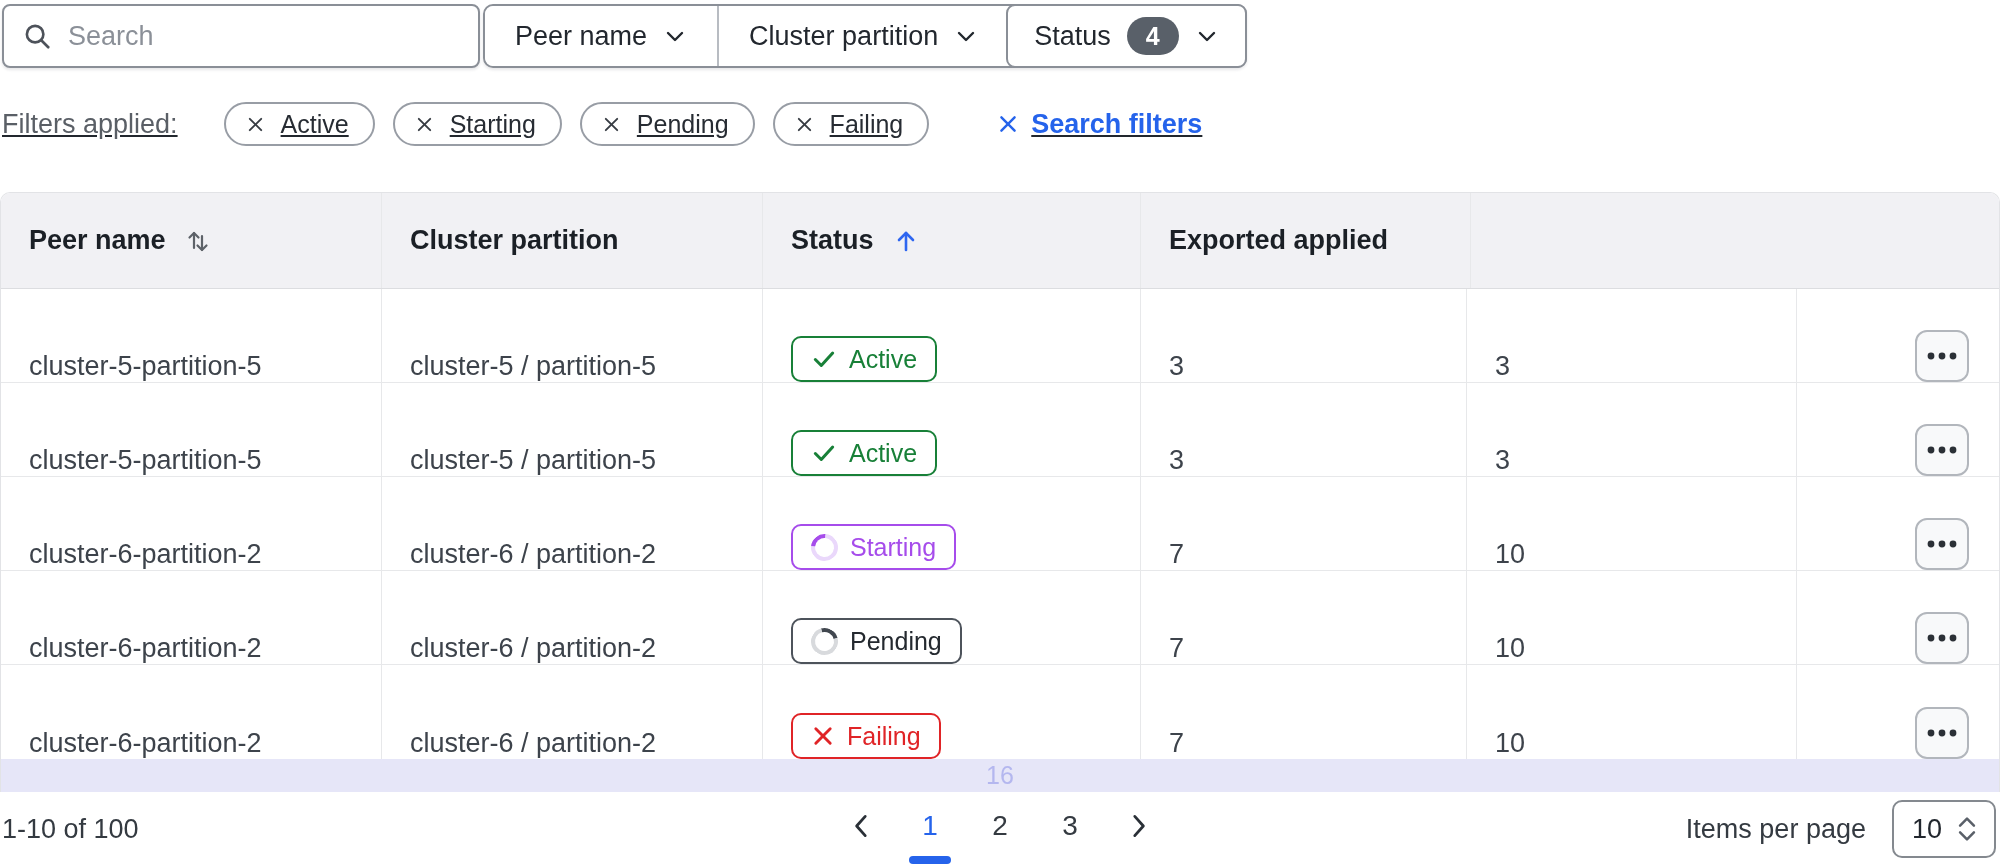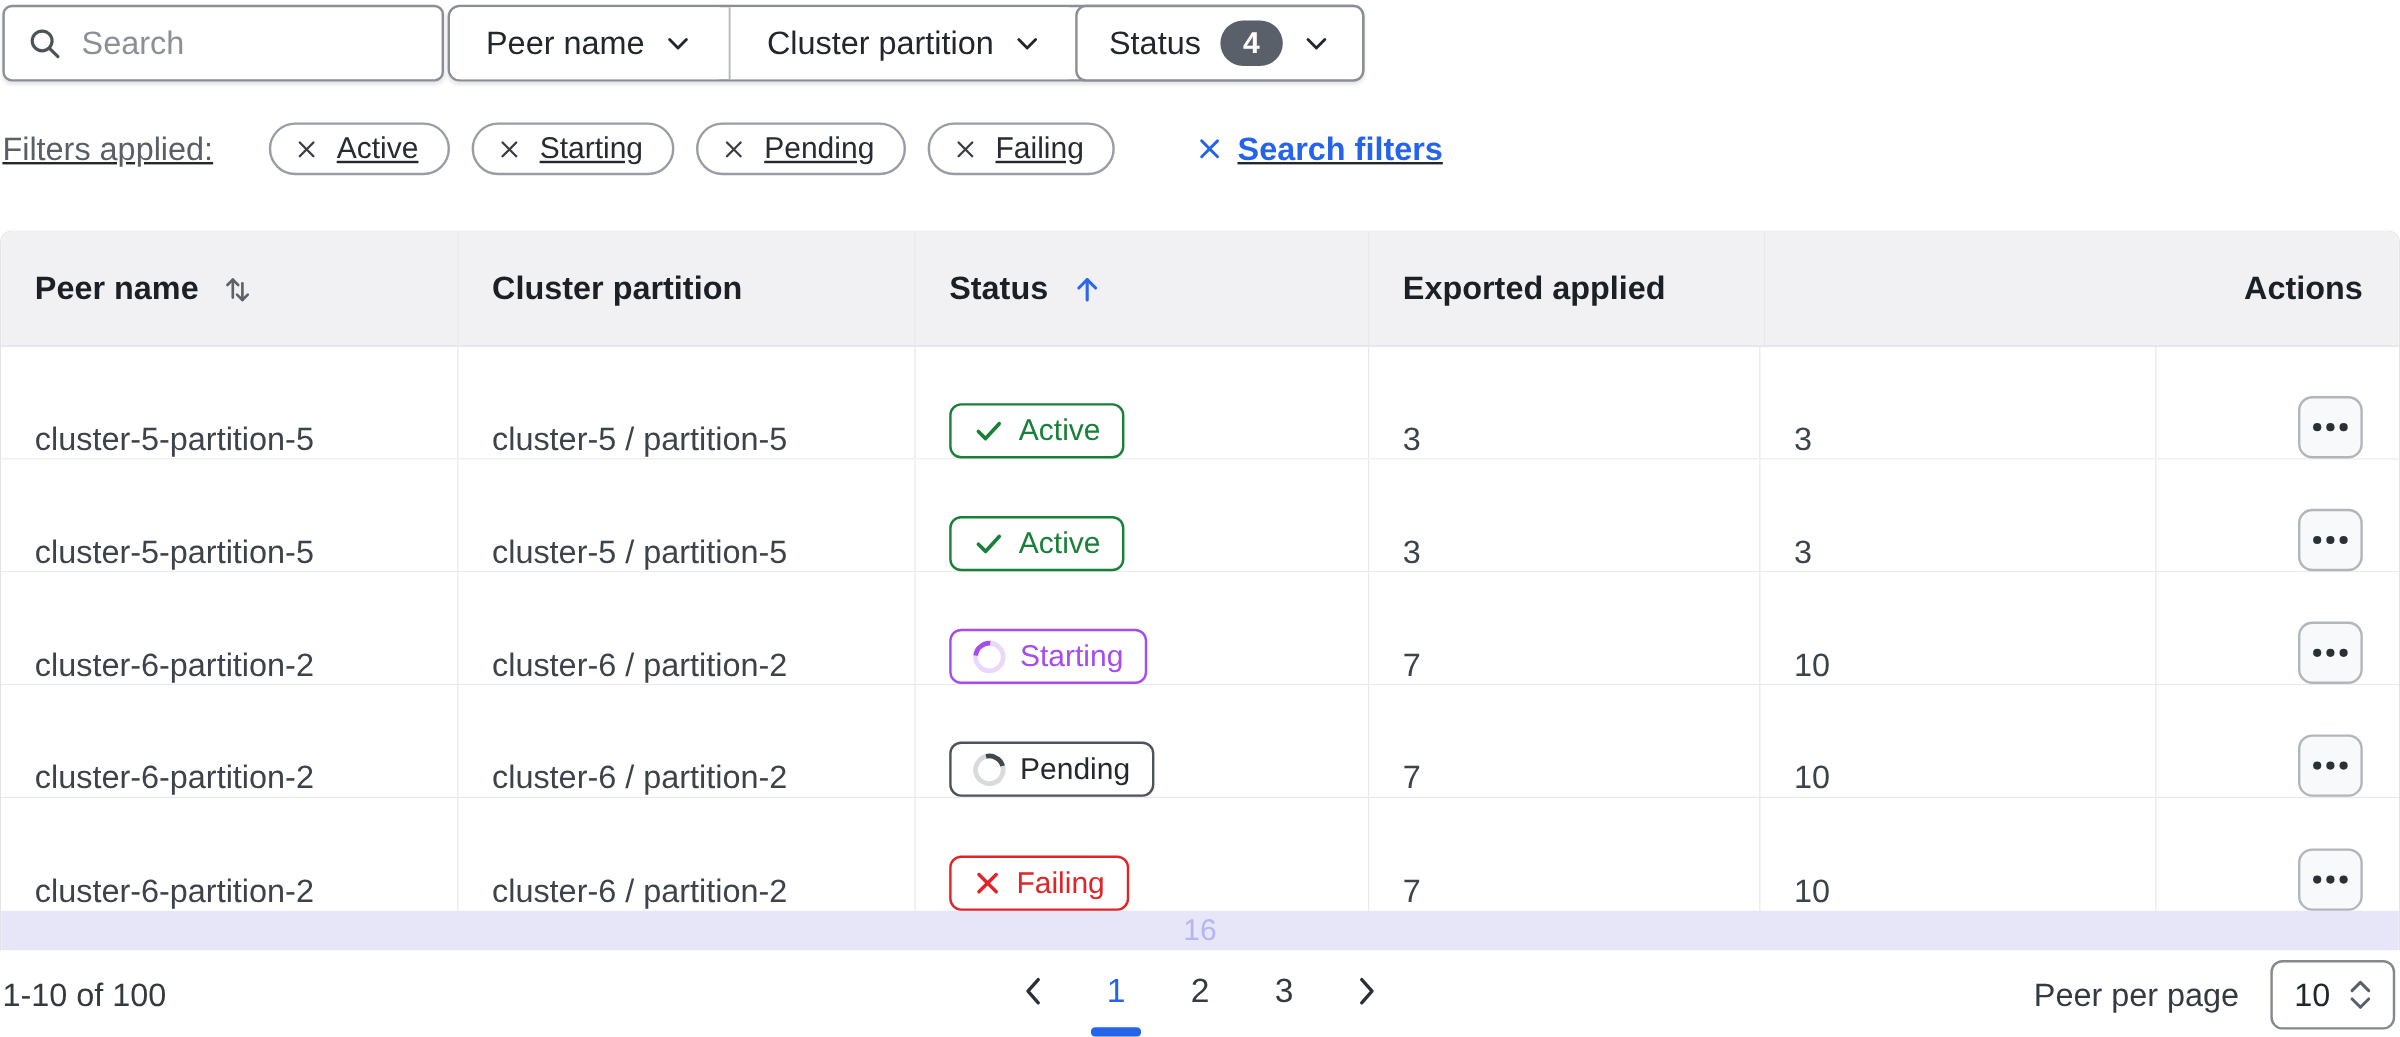--- a/index.html
+++ b/index.html
@@ -2,21 +2,21 @@
 <html style="--accent-blue: #2563eb; --green: #188038; --purple: #a64ceb; --red: #e02427; --badge-count-bg: #596069; --lavender-bar-bg: #e6e6f8; --lavender-bar-text: #b4b7ef;"><head>
 <meta charset="utf-8">
 <style>
   * { margin:0; padding:0; box-sizing:border-box; }
   html,body { width:2000px; height:864px; background:#ffffff; overflow:hidden;
     font-family:"Liberation Sans","DejaVu Sans",sans-serif; color:#22272e; }
   .page { width:2000px; height:864px; position:relative; }
 
   
   .toolbar { display:flex; align-items:stretch; margin:4px 0 0 2px; height:64px; }
-  .search-box { display:flex; align-items:center; gap:16px; width:368px; height:64px;
+  .search-box { display:flex; align-items:center; gap:16px; width:478px; height:64px;
     border:2px solid #8a8f97; border-radius:8px; background:#fff; padding:0 18px;
     box-shadow:0 2px 3px rgba(15,23,42,.10); }
   .search-box input { border:none; outline:none; font:inherit; font-size:27px; color:#22272e; width:100%; }
   .search-box input::placeholder { color:#8b9098; }
   .filter-group { display:flex; align-items:stretch; margin-left:3px; height:64px;
     border:2px solid #8a8f97; border-radius:10px; background:#fff;
     box-shadow:0 2px 3px rgba(15,23,42,.10); }
   .fbtn { display:flex; align-items:center; gap:16px; padding:0 30px; background:#fff;
     border:none; font:inherit; font-size:27px; color:#22272e; cursor:pointer; border-radius:9px; }
   .fbtn + .fbtn { border-left:2px solid #b8bcc2; border-top-left-radius:0; border-bottom-left-radius:0; }
@@ -205,23 +205,20 @@
         <span>
           <svg width="28" height="28" viewBox="0 0 28 28" fill="none" stroke="#2e66f0" stroke-width="2.6" stroke-linecap="round" stroke-linejoin="round">
             <line x1="14" y1="23" x2="14" y2="6"></line>
               <polyline points="7,13 14,6 21,13"></polyline>
           </svg>
         </span>
       </div>
       <div class="th col-4">
         <span>Exported applied</span>
       </div>
-      <div class="th col-5">
-        <span>Actions</span>
-      </div>
     </div>
 
     <div class="tbody">
   <div class="trow">
     <div class="td col-0">
             <span>cluster-5-partition-5</span>
           </div>
     <div class="td col-1">
             <span>cluster-5 / partition-5</span>
           </div>
@@ -405,21 +402,21 @@
       <button class="page-num current">1</button>
       <button class="page-num">2</button>
       <button class="page-num">3</button>
       <button class="pg-chev">
         <svg width="26" height="30" viewBox="0 0 24 28" fill="none" stroke="#2a3037" stroke-width="2.6" stroke-linecap="round" stroke-linejoin="round">
             <polyline points="9,5 17,14 9,23"></polyline>
           </svg>
       </button>
     </div>
     <div class="ipp">
-      <span class="ipp-label">Peer per page</span>
+      <span class="ipp-label">Items per page</span>
       <div class="stepper">
         <span class="stepper-value">10</span>
         <span>
           <svg width="26" height="30" viewBox="0 0 22 26" fill="none" stroke="#5a6069" stroke-width="2.2" stroke-linecap="round" stroke-linejoin="round">
             <polyline points="5,10 11,4 17,10"></polyline>
               <polyline points="5,16 11,22 17,16"></polyline>
           </svg>
         </span>
       </div>
     </div>

